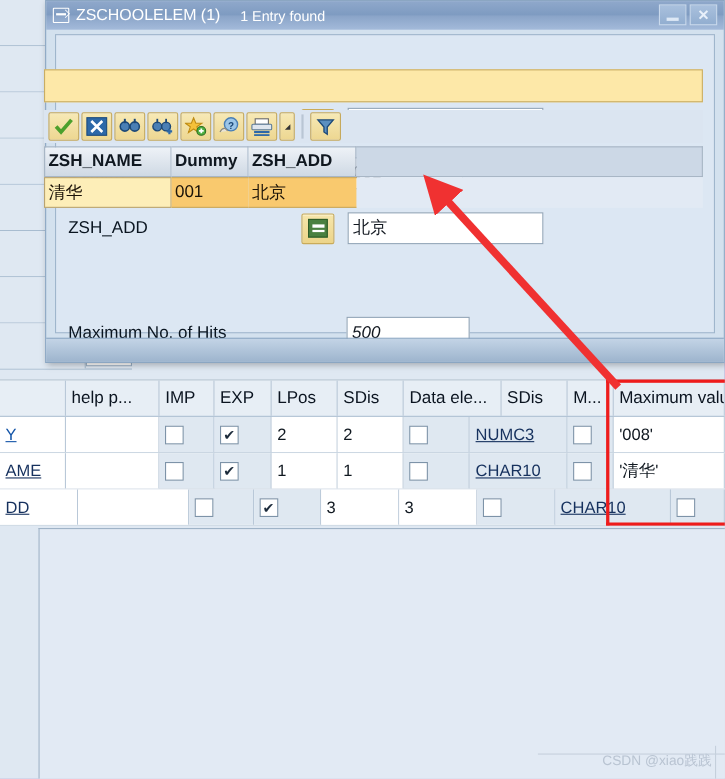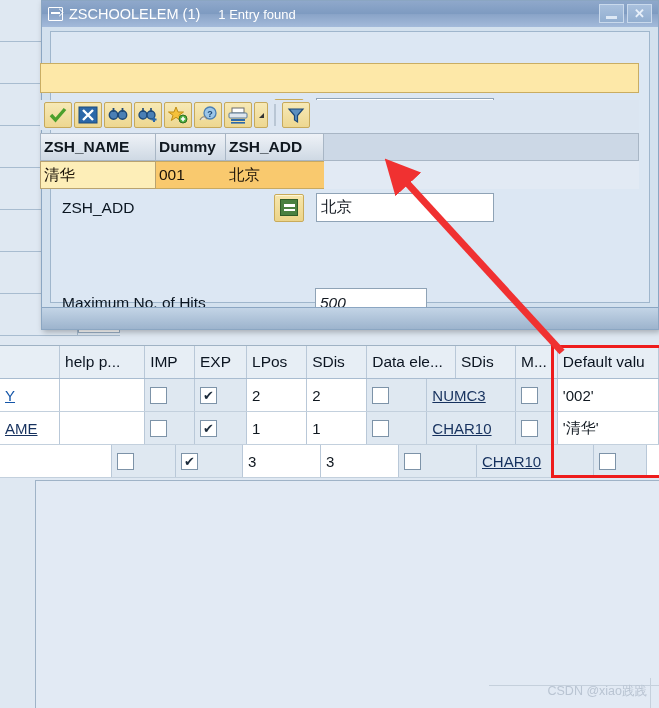--- a/index.html
+++ b/index.html
@@ -320,21 +320,21 @@
     <div class="trow thead">
       <div class="tc c-name"></div>
       <div class="tc c-help">help p...</div>
       <div class="tc c-imp">IMP</div>
       <div class="tc c-exp">EXP</div>
       <div class="tc c-lpos">LPos</div>
       <div class="tc c-spos">SDis</div>
       <div class="tc c-dataele">Data ele...</div>
       <div class="tc c-sdis">SDis</div>
       <div class="tc c-m">M...</div>
-      <div class="tc c-def">Default valu</div>
+      <div class="tc c-def">Maximum valu</div>
     </div>
 
     <div class="trow data">
       <div class="tc c-name plain">
           <span class="bluelink">Y</span>
         </div>
       <div class="tc c-help plain"></div>
       <div class="tc c-imp shade">
           <span class="cbx"></span>
         </div>
@@ -345,21 +345,21 @@
       <div class="tc c-spos plain">2</div>
       <div class="tc c-sdis shade">
           <span class="cbx"></span>
         </div>
       <div class="tc c-dataele shade">
           <span class="link">NUMC3</span>
         </div>
       <div class="tc c-m shade">
           <span class="cbx"></span>
         </div>
-      <div class="tc c-def plain">'002'</div>
+      <div class="tc c-def plain">'008'</div>
     </div>
 
     <div class="trow data">
       <div class="tc c-name plain">
           <span class="link">AME</span>
         </div>
       <div class="tc c-help plain"></div>
       <div class="tc c-imp shade">
           <span class="cbx"></span>
         </div>
@@ -374,20 +374,23 @@
       <div class="tc c-dataele shade">
           <span class="link">CHAR10</span>
         </div>
       <div class="tc c-m shade">
           <span class="cbx"></span>
         </div>
       <div class="tc c-def plain">'清华'</div>
     </div>
 
     <div class="trow data">
+      <div class="tc c-name plain">
+          <span class="link">DD</span>
+        </div>
       <div class="tc c-help plain"></div>
       <div class="tc c-imp shade">
           <span class="cbx"></span>
         </div>
       <div class="tc c-exp shade">
           <span class="cbx">✔</span>
         </div>
       <div class="tc c-lpos plain">3</div>
       <div class="tc c-spos plain">3</div>
       <div class="tc c-sdis shade">

